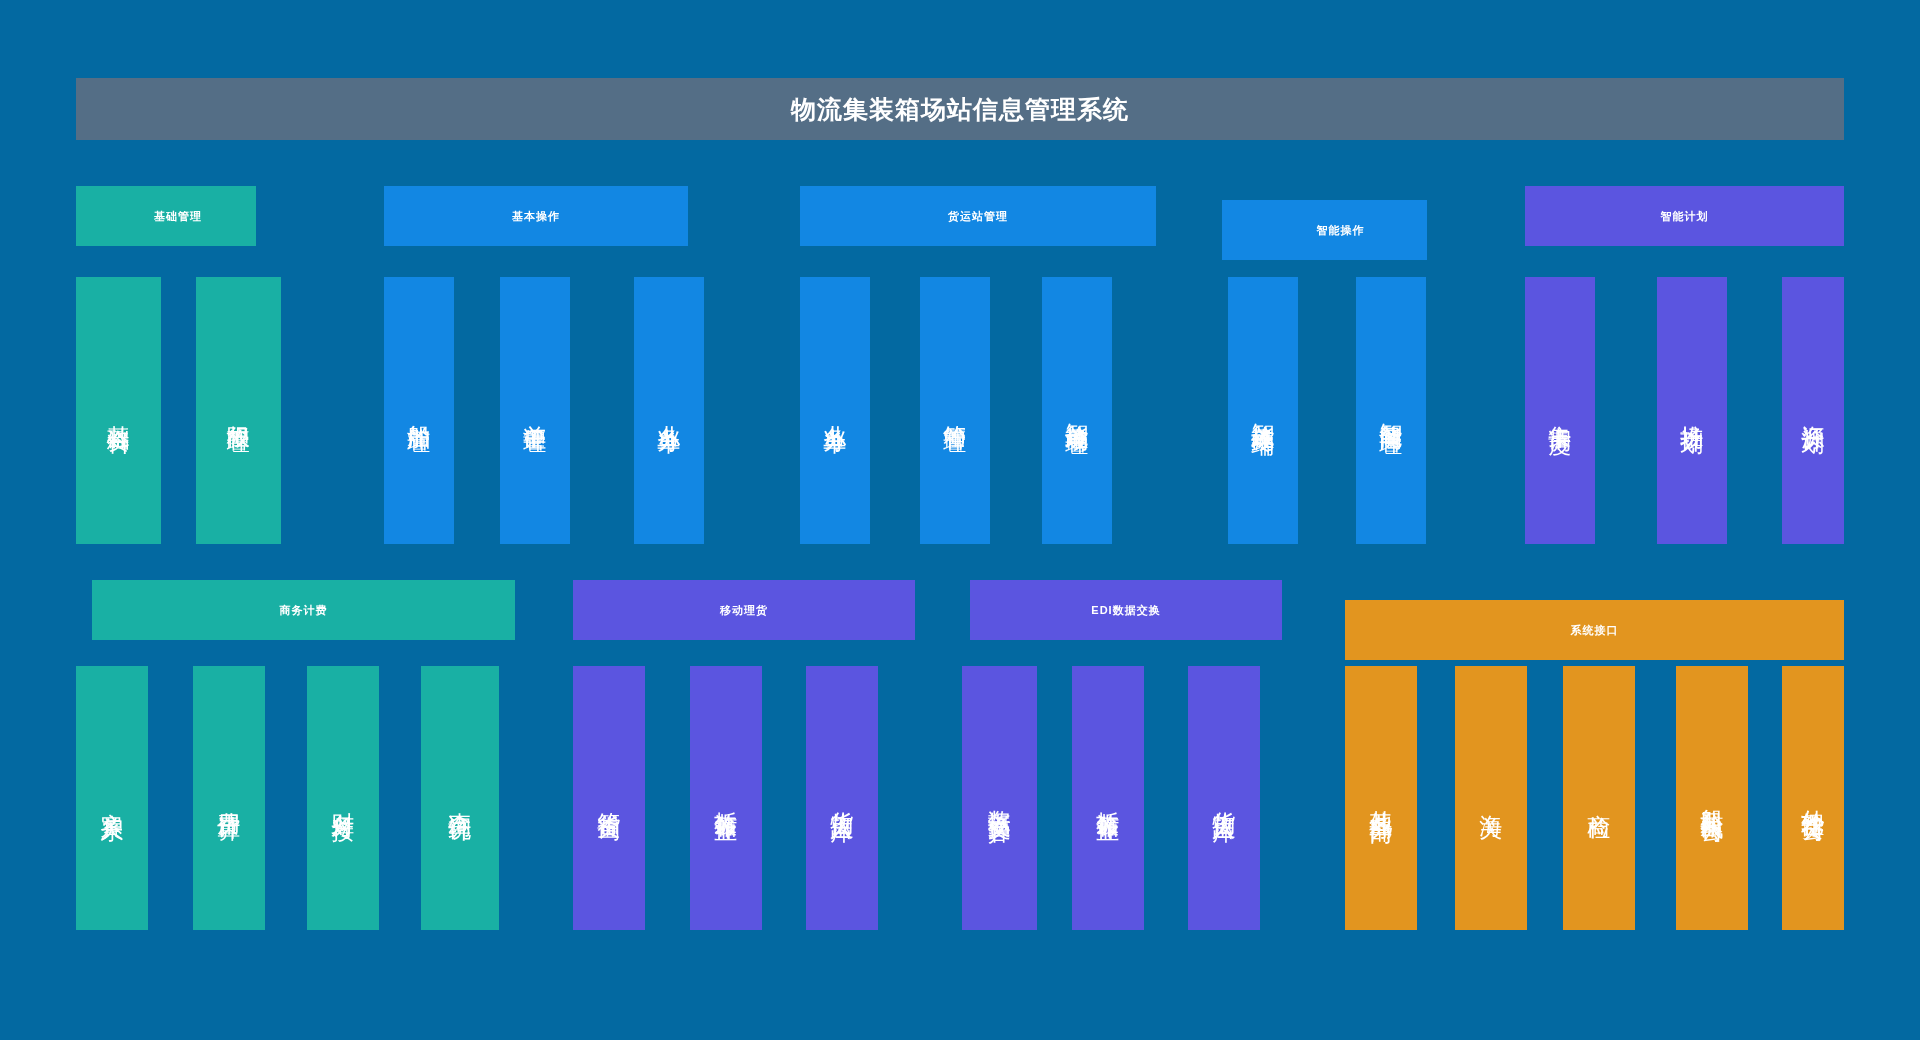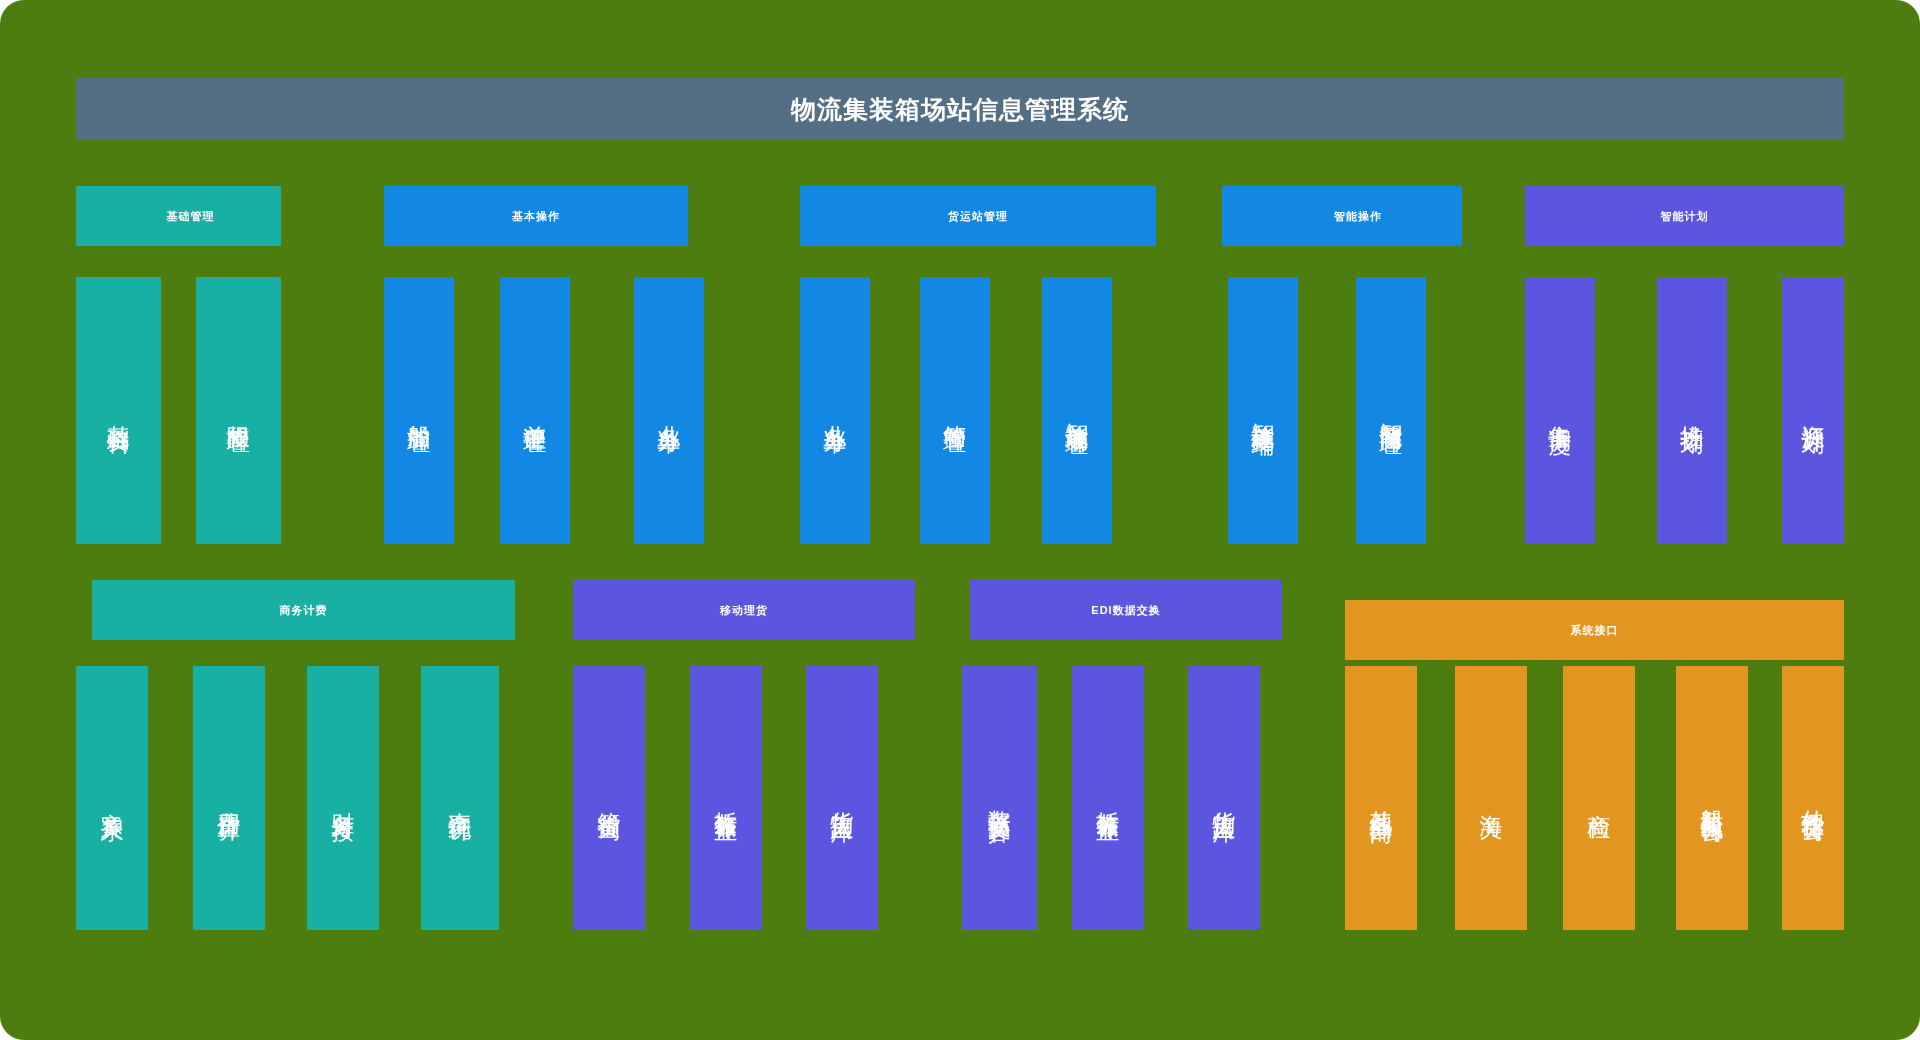--- a/index.html
+++ b/index.html
@@ -11,22 +11,21 @@
   body {
     width: 1920px;
     height: 1040px;
     font-family: "Liberation Sans", "DejaVu Sans", sans-serif;
     overflow: hidden;
   }
   #diagram {
     position: relative;
     width: 1920px;
     height: 1040px;
-    background: #4d7c0f;
-    border-radius: 24px;
+    background: #0369a1;
   }
 
   
   .system-title {
     position: absolute;
     left: 76px;
     top: 78px;
     width: 1768px;
     height: 62px;
     background: #546e86;
@@ -74,21 +73,21 @@
   }
 </style>
 </head>
 <body>
 
 <div id="diagram">
 
   <div class="system-title">物流集装箱场站信息管理系统</div>
 
   <div id="groups-container">
-      <div class="group-header" style="left: 76px; top: 186px; width: 205px; background: rgb(25, 176, 164); font-size: 11px; padding-left: 24px;">基础管理</div>
+      <div class="group-header" style="left: 76px; top: 186px; width: 180px; background: rgb(25, 176, 164); font-size: 11px; padding-left: 24px;">基础管理</div>
       <div class="module" style="left: 76px; top: 277px; width: 85px; height: 267px; background: rgb(25, 176, 164);">
         <span class="module-label">基础资料</span>
       </div>
       <div class="module" style="left: 196px; top: 277px; width: 85px; height: 267px; background: rgb(25, 176, 164);">
         <span class="module-label">权限管理</span>
       </div>
       <div class="group-header" style="left: 384px; top: 186px; width: 304px; background: rgb(18, 135, 227); font-size: 11px;">基本操作</div>
       <div class="module" style="left: 384px; top: 277px; width: 70px; height: 267px; background: rgb(18, 135, 227);">
         <span class="module-label">船舶管理</span>
       </div>
@@ -101,21 +100,21 @@
       <div class="group-header" style="left: 800px; top: 186px; width: 356px; background: rgb(18, 135, 227); font-size: 11px;">货运站管理</div>
       <div class="module" style="left: 800px; top: 277px; width: 70px; height: 267px; background: rgb(18, 135, 227);">
         <span class="module-label">业务办单</span>
       </div>
       <div class="module" style="left: 920px; top: 277px; width: 70px; height: 267px; background: rgb(18, 135, 227);">
         <span class="module-label">箱管管理</span>
       </div>
       <div class="module" style="left: 1042px; top: 277px; width: 70px; height: 267px; background: rgb(18, 135, 227);">
         <span class="module-label">智能堆场管理</span>
       </div>
-      <div class="group-header" style="left: 1222px; top: 186px; width: 240px; background: rgb(18, 135, 227); font-size: 11px; padding-left: 32px;">智能操作</div>
+      <div class="group-header" style="left: 1222px; top: 200px; width: 205px; background: rgb(18, 135, 227); font-size: 11px; padding-left: 32px;">智能操作</div>
       <div class="module" style="left: 1228px; top: 277px; width: 70px; height: 267px; background: rgb(18, 135, 227);">
         <span class="module-label">智能堆场终端</span>
       </div>
       <div class="module" style="left: 1356px; top: 277px; width: 70px; height: 267px; background: rgb(18, 135, 227);">
         <span class="module-label">智能闸口管理</span>
       </div>
       <div class="group-header" style="left: 1525px; top: 186px; width: 319px; background: rgb(91, 85, 224); font-size: 11px;">智能计划</div>
       <div class="module" style="left: 1525px; top: 277px; width: 70px; height: 267px; background: rgb(91, 85, 224);">
         <span class="module-label">集卡调度</span>
       </div>

